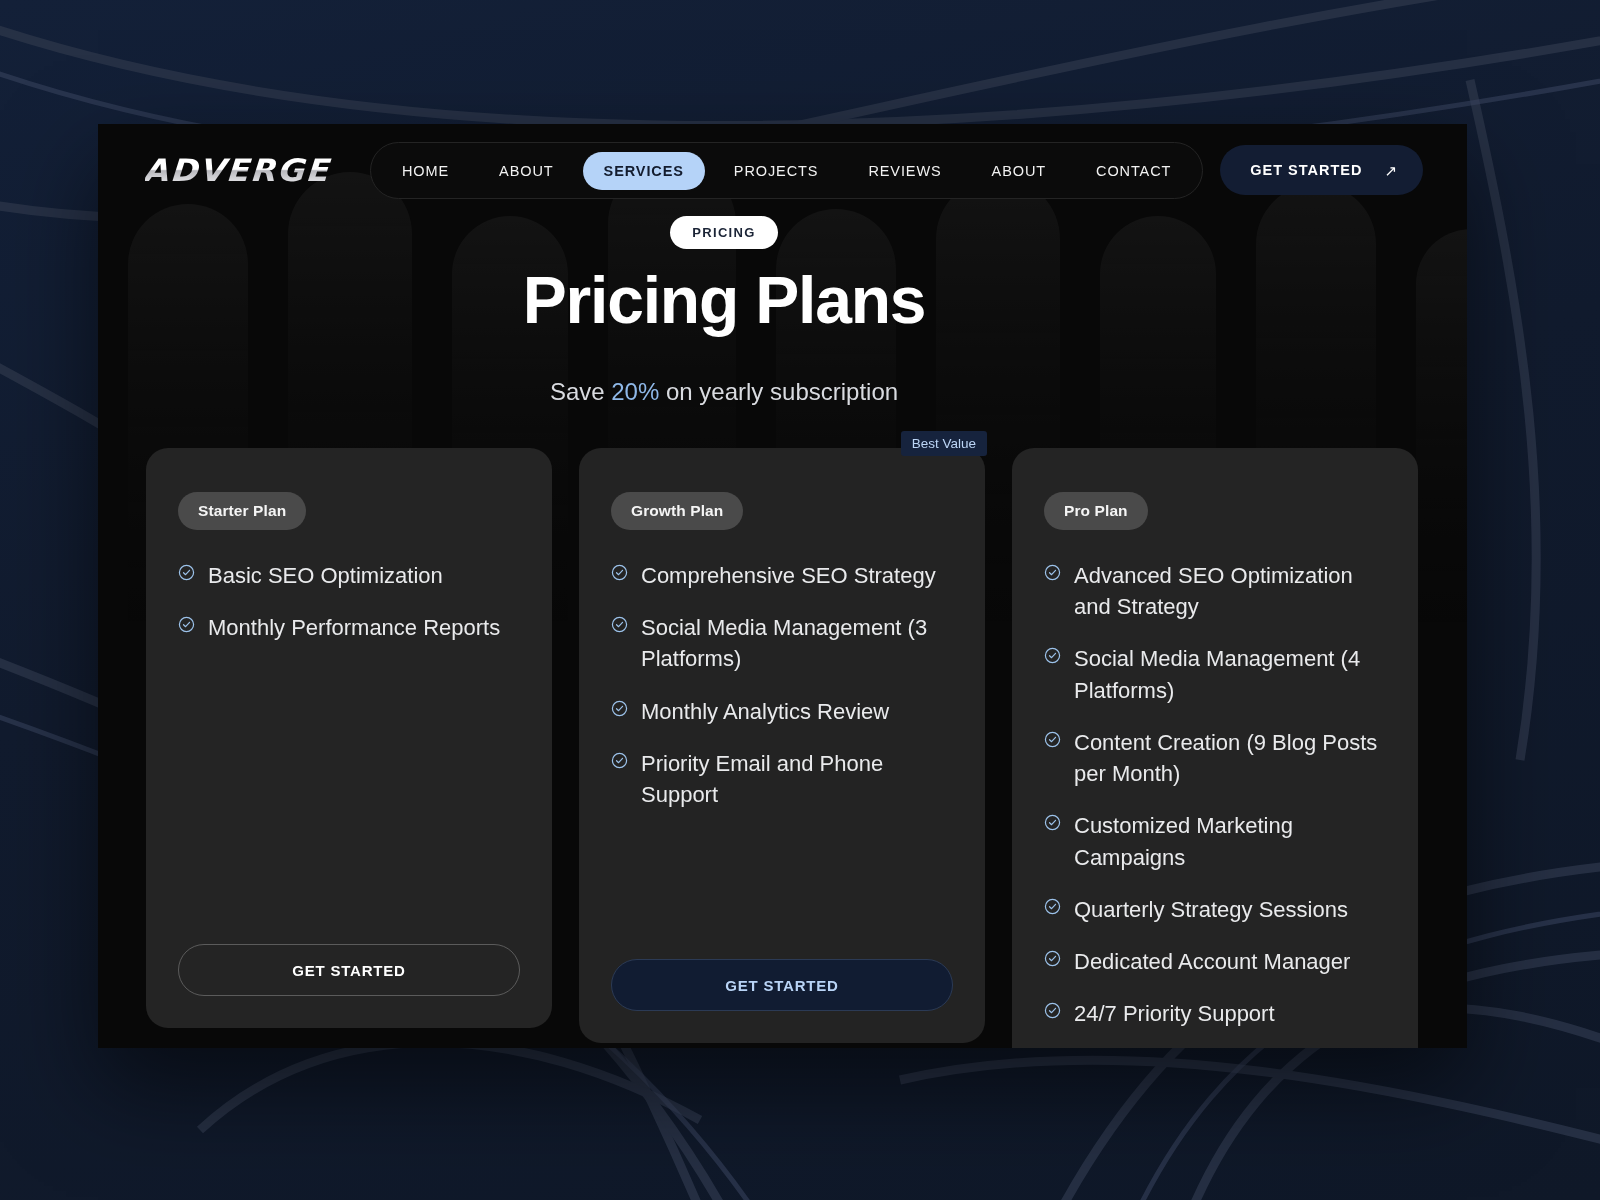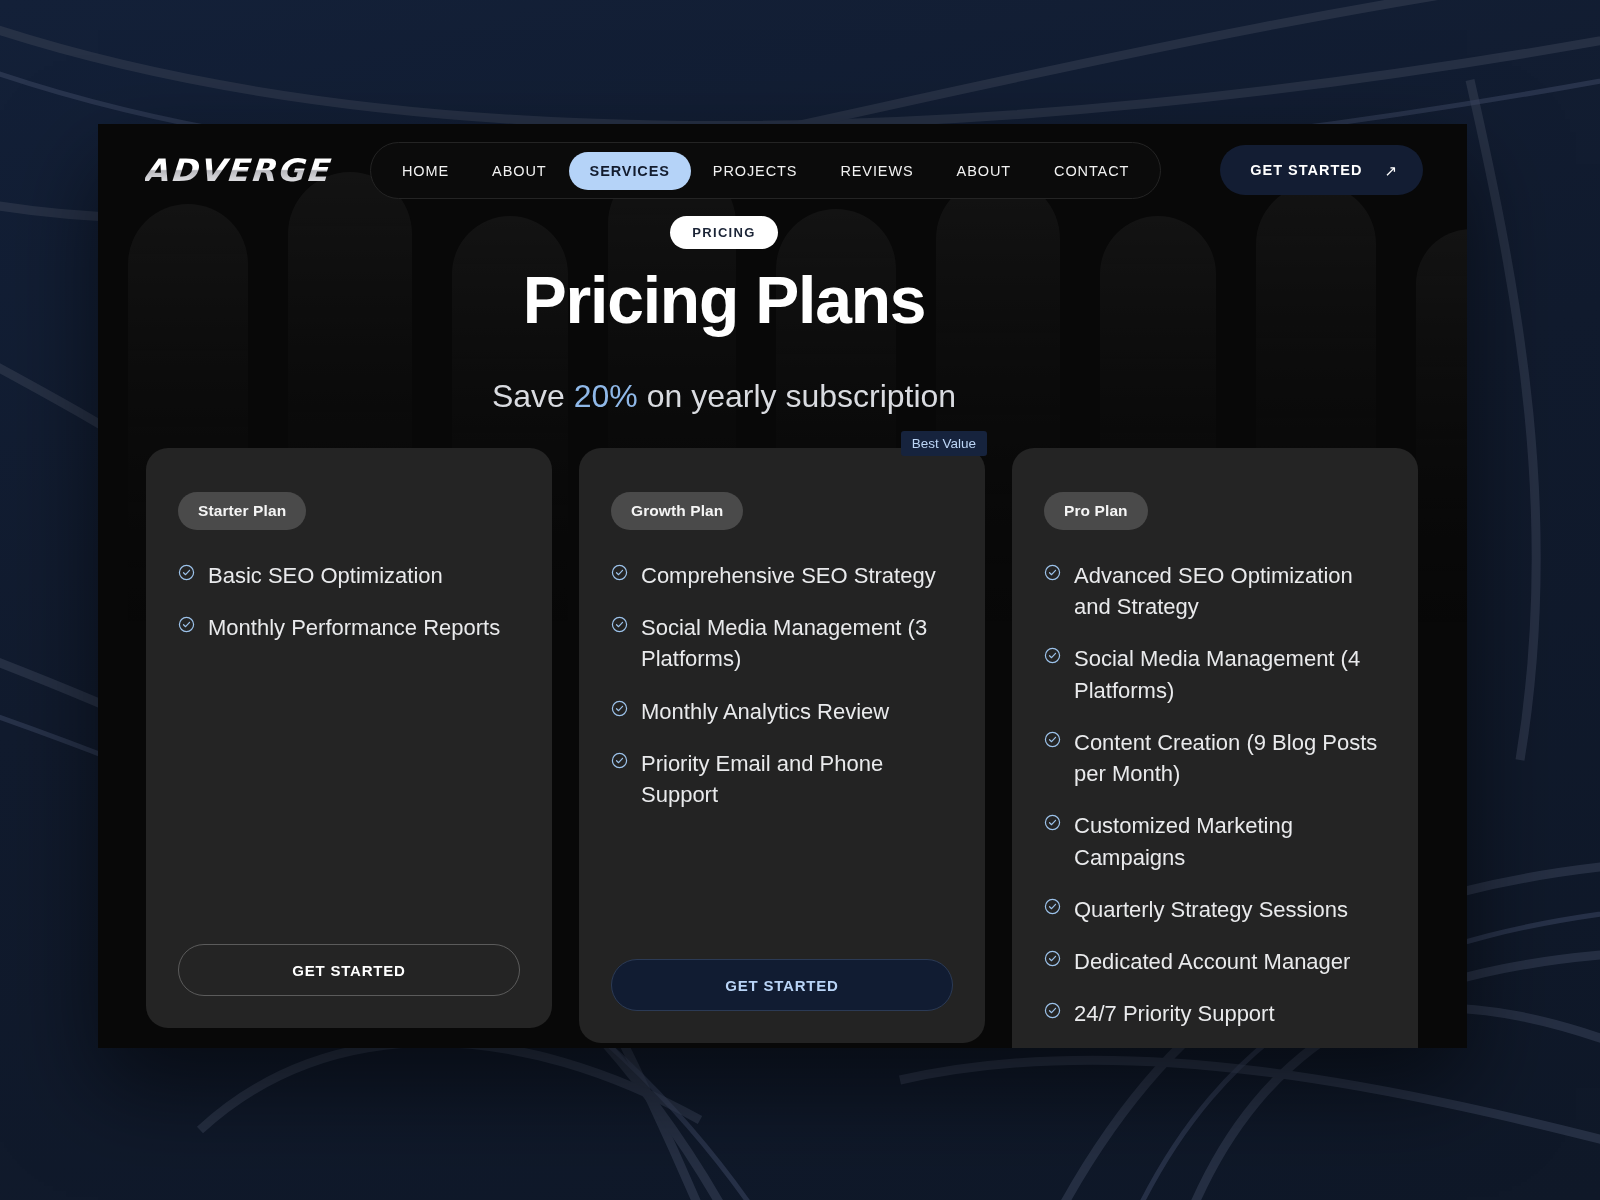--- a/index.html
+++ b/index.html
@@ -61,21 +61,21 @@
     transform: skewX(-6deg) scaleX(1.06);
     transform-origin: left center;
     white-space: nowrap;
   }
 
   #nav {
     position: absolute;
     left: 272px; top: 18px;
     height: 57px;
     display: flex; align-items: center;
-    gap: 1px;
+    gap: 8px;
     padding: 0 10px;
     border: 1px solid #242424;
     border-radius: 30px;
     background: #0b0b0b;
   }
   .nav-item {
     font-size: 14.5px;
     letter-spacing: .9px;
     font-weight: 500;
     color: #f2f2f2;
@@ -122,21 +122,21 @@
   #hero-title {
     margin-top: 16px;
     font-size: 66px;
     line-height: 1.08;
     font-weight: 700;
     color: #ffffff;
     letter-spacing: -1.2px;
   }
   #hero-sub {
     margin-top: 42px;
-    font-size: 32px;
+    font-size: 24px;
     color: #d9dbe0;
     font-weight: 400;
   }
   #hero-sub .hl { color: #8fb8e8; }
 
   
   #cards {
     position: absolute;
     left: 48px; top: 324px;
     width: 1273px;

